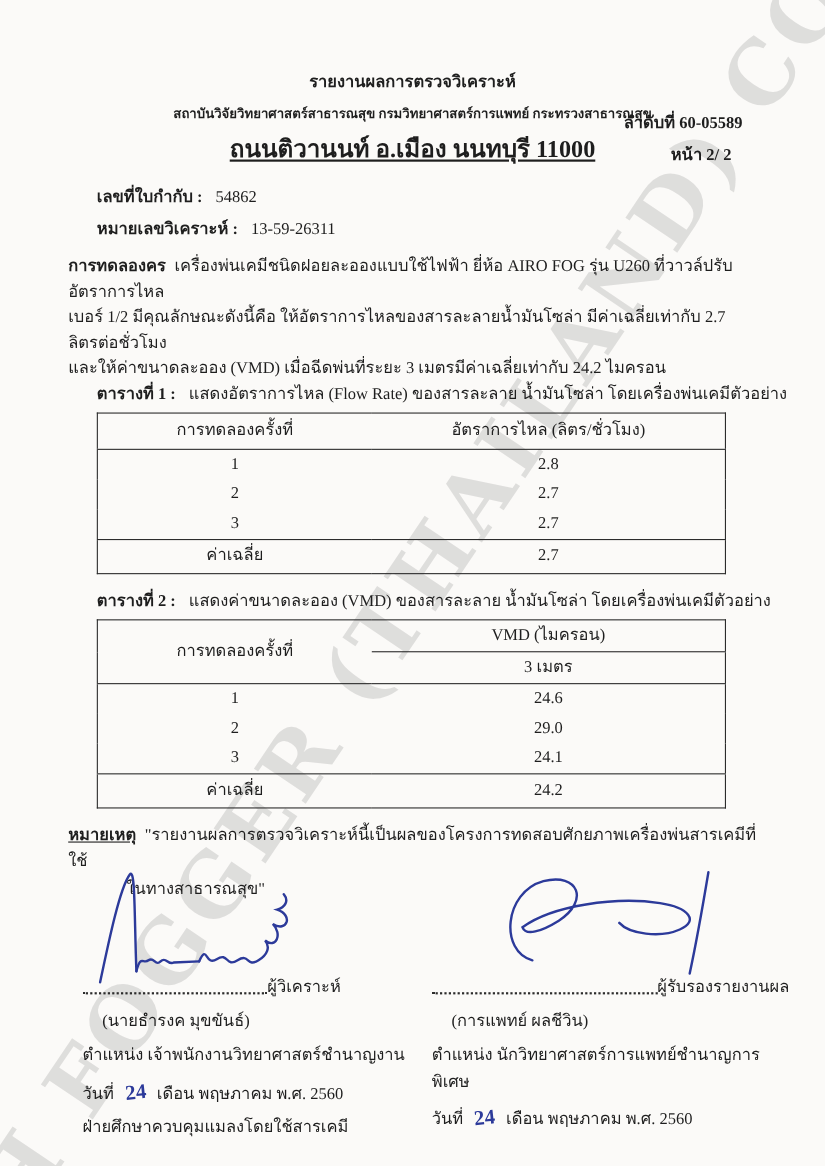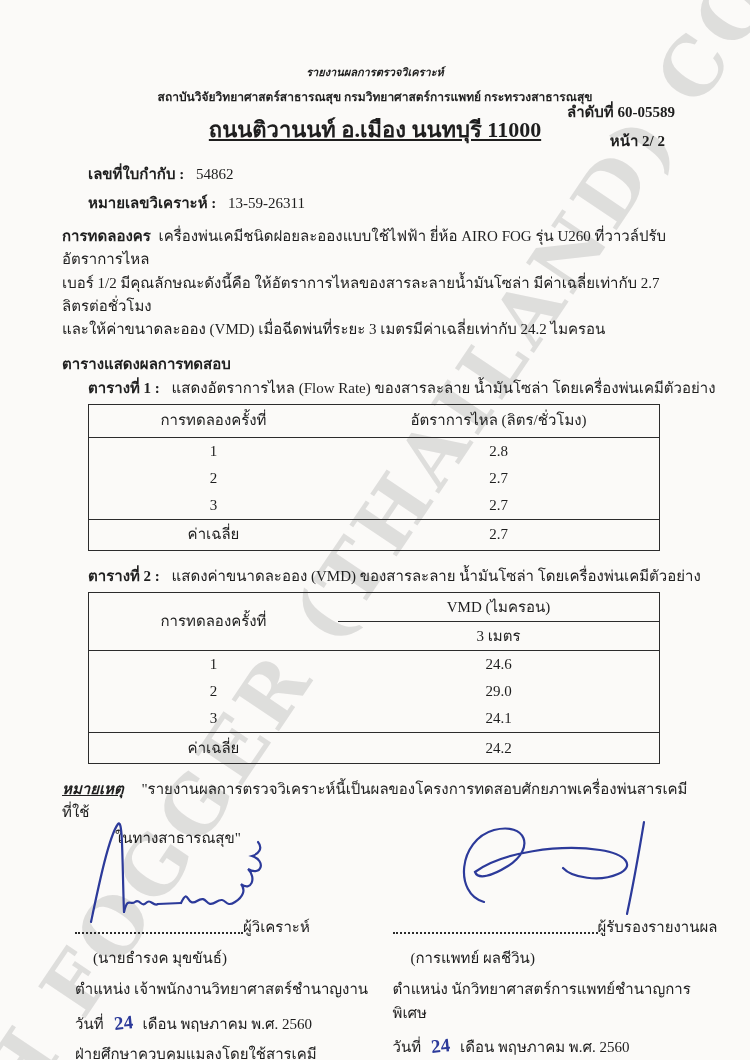--- a/index.html
+++ b/index.html
@@ -23,21 +23,21 @@
     letter-spacing:6px;
     color:#7d7d7d;
     opacity:.22;
     white-space:nowrap;
     pointer-events:none;
     z-index:1;
   }
   .content{position:relative;z-index:2;}
   .corner{position:absolute;top:34px;right:75px;text-align:right;font-weight:bold;line-height:1.9;}
   .corner .pageno{padding-right:10px;}
-  .title{ text-align:center;font-weight:bold;font-size:11px;margin:64px 0 0 0;font-style:italic;}
+  .title{ text-align:center;font-weight:bold;font-size:15px;margin:64px 0 0 0;}
   .subtitle{text-align:center;font-weight:bold;font-size:12px;margin-top:7px;}
   .address{text-align:center;font-weight:bold;font-size:22px;text-decoration:underline;margin-top:6px;}
   .meta{margin:16px 0 0 88px;}
   .meta b{margin-right:8px;}
   .meta + .meta{margin-top:6px;}
   .para{margin:10px 62px 0 62px;text-align:left;}
   .para .lbl{font-weight:bold;margin-right:4px;}
   .tables-heading{margin:12px 0 0 62px;font-weight:bold;}
   .tcaption{margin:0 0 4px 88px;}
   .tcaption b{margin-right:8px;}
@@ -45,21 +45,21 @@
   table.rpt td{border:0;padding:0 6px;text-align:center;vertical-align:middle;}
   table.rpt .c1{width:237px;}
   table.rpt{border:1.6px solid #2c2c2c;}
   td.vdiv{border-left:1.2px solid #2c2c2c;}
   tr.thead td{border-bottom:1.2px solid #2c2c2c;height:32px;}
   tr.tsub td{border-bottom:1.2px solid #2c2c2c;height:28px;}
   tr.trow td{height:27px;border-bottom:0;}
   tr.trow.last td{border-bottom:1.2px solid #2c2c2c;}
   tr.tavg td{height:30px;}
   .note{margin:14px 62px 0 62px;}
-  .note .nlbl{font-weight:bold;text-decoration:underline;margin-right:14px;font-style:italic;}
+  .note .nlbl{font-weight:bold;text-decoration:underline;margin-right:4px;}
   .note .nline2{display:block;margin-left:53px;margin-top:2px;}
   .sigs{display:flex;margin:0 40px 0 75px;}
   .sig-col{position:relative;width:50%;padding-top:66px;}
   .sig-col .sig-svg{position:absolute;pointer-events:none;}
   .sig-col.left .sig-svg{top:-36px;left:10px;}
   .sig-col.right .sig-svg{top:-40px;left:55px;}
   .dotline{white-space:nowrap;}
   .dots{display:inline-block;height:10px;border-bottom:2px dotted #2c2c2c;vertical-align:-2px;}
   .dots.l{width:168px;}
   .dots.r{width:205px;}
@@ -105,21 +105,20 @@
 
     <div class="para">
       <div>
         <span class="lbl">การทดลองคร</span>
         <span>เครื่องพ่นเคมีชนิดฝอยละอองแบบใช้ไฟฟ้า ยี่ห้อ AIRO FOG รุ่น U260 ที่วาวล์ปรับอัตราการไหล</span>
       </div>
       <div>เบอร์ 1/2  มีคุณลักษณะดังนี้คือ ให้อัตราการไหลของสารละลายน้ำมันโซล่า  มีค่าเฉลี่ยเท่ากับ 2.7 ลิตรต่อชั่วโมง</div>
       <div>และให้ค่าขนาดละออง (VMD) เมื่อฉีดพ่นที่ระยะ 3 เมตรมีค่าเฉลี่ยเท่ากับ 24.2 ไมครอน</div>
     </div>
 
-    <div class="tables-heading">ตารางแสดงผลการทดสอบ</div>
 
     <div class="tcaption">
       <b>ตารางที่ 1 :</b>
       <span>แสดงอัตราการไหล (Flow Rate) ของสารละลาย น้ำมันโซล่า โดยเครื่องพ่นเคมีตัวอย่าง</span>
     </div>
 
     <table class="rpt">
       <tbody>
           <tr class="thead">
         <td class="c1">การทดลองครั้งที่</td>

